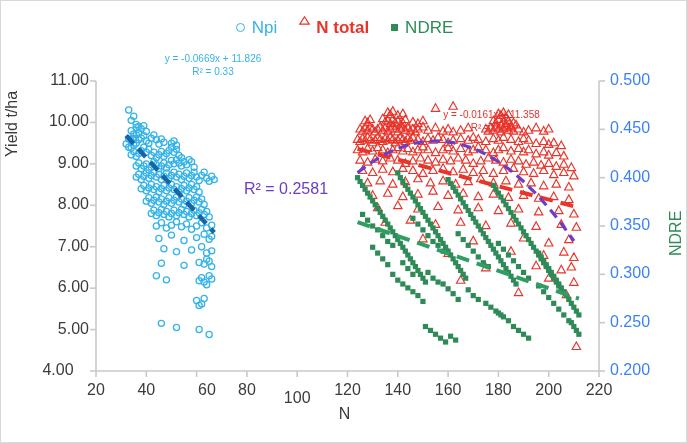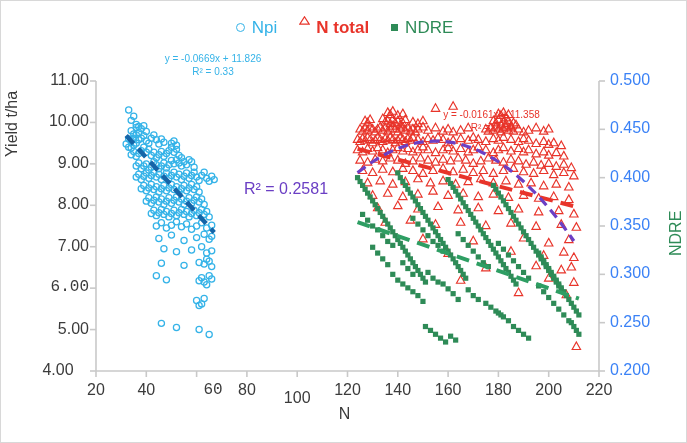--- a/index.html
+++ b/index.html
@@ -868,36 +868,36 @@
       <div>R² = 0.33</div>
     </div>
     <div class="eqn" id="eq-ntotal">
       <div>y = -0.0161x + 11.358</div>
       <div>R² = 0.14</div>
     </div>
     <div class="eqn" id="eq-poly">R² = 0.2581</div>
 
   <div class="tick-lab left" style="left: 27px; top: 360px; width: 60px; text-align: center;">4.00</div>
       <div class="tick-lab left" style="left: 28px; top: 318.571px; width: 60px;">5.00</div>
-      <div class="tick-lab left" style="left: 28px; top: 277.143px; width: 60px; font-family: Liberation Mono, monospace;">6.00</div>
+      <div class="tick-lab left" style="left: 28px; top: 277.143px; width: 60px;">6.00</div>
       <div class="tick-lab left" style="left: 28px; top: 235.714px; width: 60px;">7.00</div>
       <div class="tick-lab left" style="left: 28px; top: 194.286px; width: 60px;">8.00</div>
       <div class="tick-lab left" style="left: 28px; top: 152.857px; width: 60px;">9.00</div>
       <div class="tick-lab left" style="left: 28px; top: 111.429px; width: 60px;">10.00</div>
       <div class="tick-lab left" style="left: 28px; top: 70px; width: 60px;">11.00</div>
       <div class="tick-lab right" style="left: 609px; top: 360px; width: 60px;">0.200</div>
       <div class="tick-lab right" style="left: 609px; top: 311.667px; width: 60px;">0.250</div>
       <div class="tick-lab right" style="left: 609px; top: 263.333px; width: 60px;">0.300</div>
       <div class="tick-lab right" style="left: 609px; top: 215px; width: 60px;">0.350</div>
       <div class="tick-lab right" style="left: 609px; top: 166.667px; width: 60px;">0.400</div>
       <div class="tick-lab right" style="left: 609px; top: 118.333px; width: 60px;">0.450</div>
       <div class="tick-lab right" style="left: 609px; top: 70px; width: 60px;">0.500</div>
       <div class="tick-lab xax" style="left: 67px; top: 380px; width: 56px;">20</div>
       <div class="tick-lab xax" style="left: 117.3px; top: 380px; width: 56px;">40</div>
-      <div class="tick-lab xax" style="left: 184px; top: 380px; width: 56px; font-family: Liberation Mono, monospace;">60</div>
+      <div class="tick-lab xax" style="left: 178px; top: 380px; width: 56px;">60</div>
       <div class="tick-lab xax" style="left: 217.9px; top: 380px; width: 56px;">80</div>
       <div class="tick-lab xax" style="left: 268.2px; top: 380px; width: 56px; margin-top: 8px;">100</div>
       <div class="tick-lab xax" style="left: 318.5px; top: 380px; width: 56px;">120</div>
       <div class="tick-lab xax" style="left: 368.8px; top: 380px; width: 56px;">140</div>
       <div class="tick-lab xax" style="left: 419.1px; top: 380px; width: 56px;">160</div>
       <div class="tick-lab xax" style="left: 469.4px; top: 380px; width: 56px;">180</div>
       <div class="tick-lab xax" style="left: 519.7px; top: 380px; width: 56px;">200</div>
       <div class="tick-lab xax" style="left: 570px; top: 380px; width: 56px;">220</div>
     </div>
 </div>

